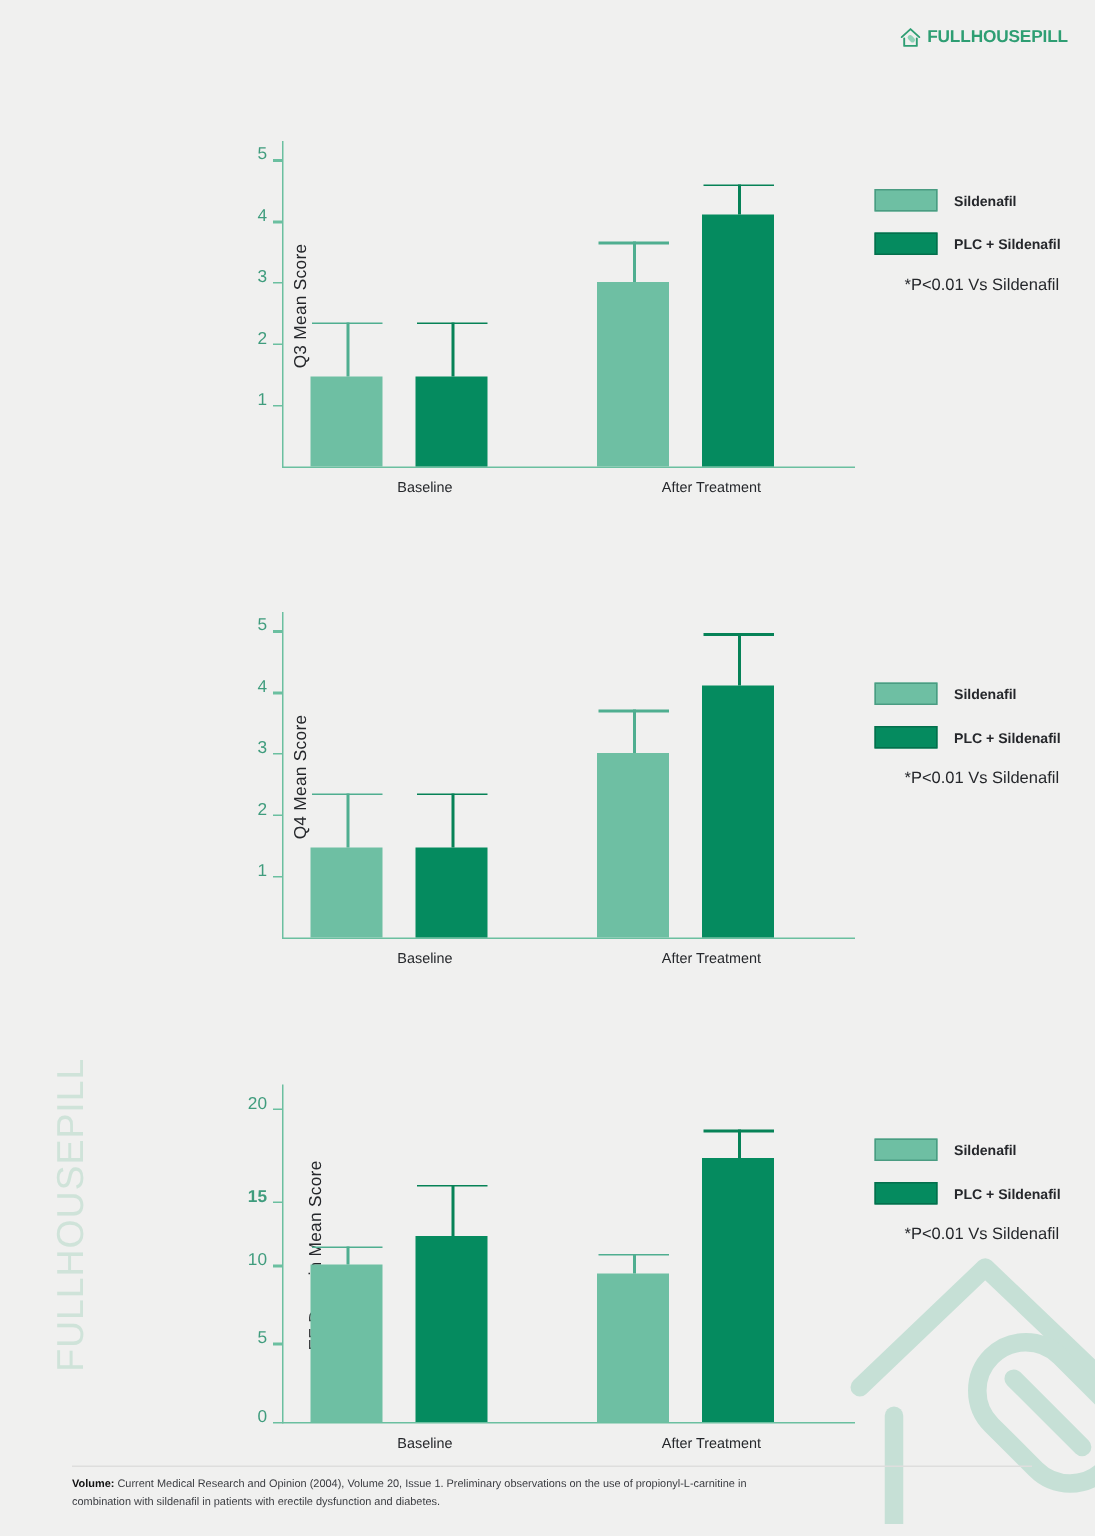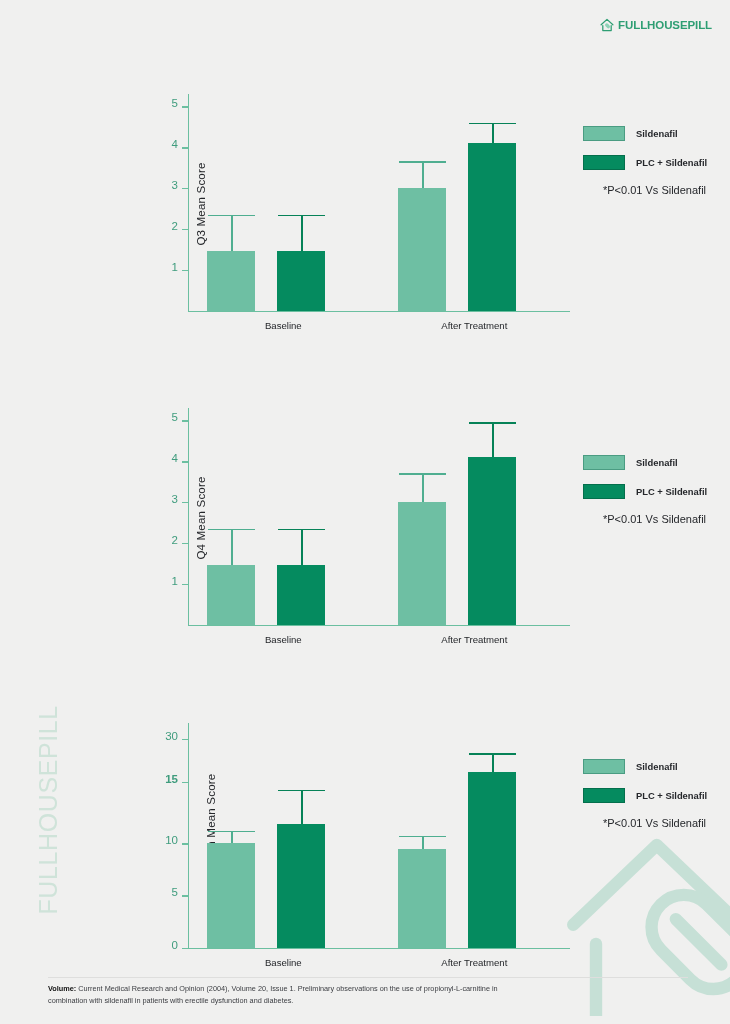--- a/index.html
+++ b/index.html
@@ -338,27 +338,27 @@
           <div class="tick-text">0</div>
         </div>
         <div class="tick-row" style="top: 172.367px;">
           <div class="tick-mark"></div>
           <div class="tick-text">5</div>
         </div>
         <div class="tick-row" style="top: 120.135px;">
           <div class="tick-mark"></div>
           <div class="tick-text">10</div>
         </div>
-        <div class="tick-row" style="top: 59px; font-weight: bold;">
+        <div class="tick-row" style="top: 78px; font-weight: bold;">
           <div class="tick-mark"></div>
           <div class="tick-text">15</div>
         </div>
         <div class="tick-row" style="top: 15.6698px;">
           <div class="tick-mark"></div>
-          <div class="tick-text">30</div>
+          <div class="tick-text">20</div>
         </div>
         <div class="bar light" style="left: 19.31px; width: 48px; height: 104.465px;"></div>
         <div class="err light" style="left: 43.31px; top: 107.599px; height: 12.5358px;">
           <div class="err-cap light"></div>
         </div>
         <div class="bar dark" style="left: 89.31px; width: 48px; height: 123.269px;"></div>
         <div class="err dark" style="left: 113.31px; top: 66.8577px; height: 34.4735px;">
           <div class="err-cap dark"></div>
         </div>
         <div class="x-tick-label" style="left: 78.31px; top: 234px;">Baseline</div>

